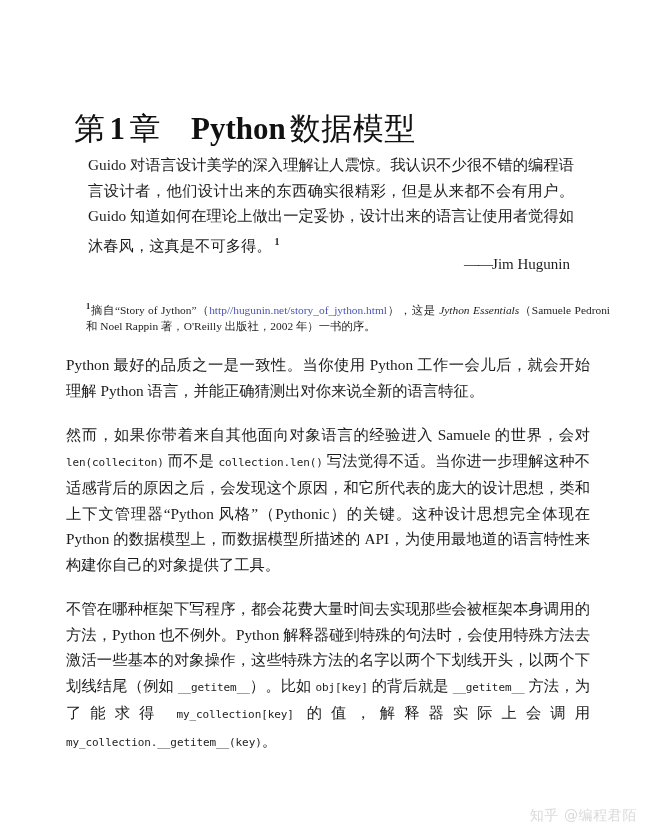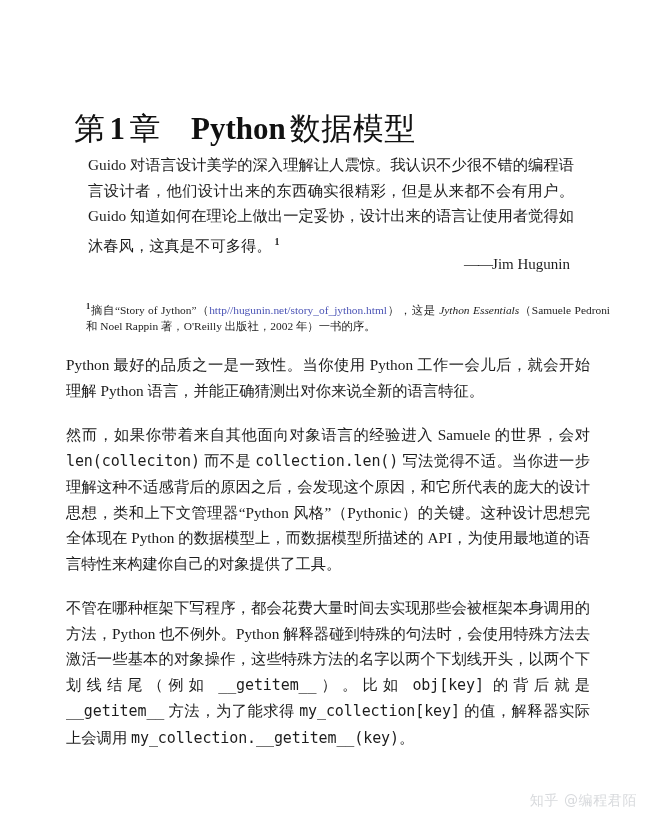--- a/index.html
+++ b/index.html
@@ -136,31 +136,31 @@
     font-size: 15.3px;
     line-height: 25.5px;
     text-align: justify;
     text-justify: inter-ideograph;
     color: #1c1c1c;
     margin: 0 0 19px 0;
   }
   .para code,
   .para .code {
     font-family: "DejaVu Sans Mono", "Liberation Mono", monospace;
-    font-size: 15px;
+    font-size: 11px;
     letter-spacing: -0.1px;
     color: #1c1c1c;
     white-space: nowrap;
   }
 
   
   .watermark {
     position: absolute;
     right: 22px;
-    bottom: 28px;
+    bottom: 13px;
     font-family: "DejaVu Sans", "Liberation Sans", sans-serif;
     font-size: 14px;
     color: #d8dadd;
     letter-spacing: 0.6px;
     white-space: nowrap;
     user-select: none;
     text-align: right;
   }
 </style>
 </head>

